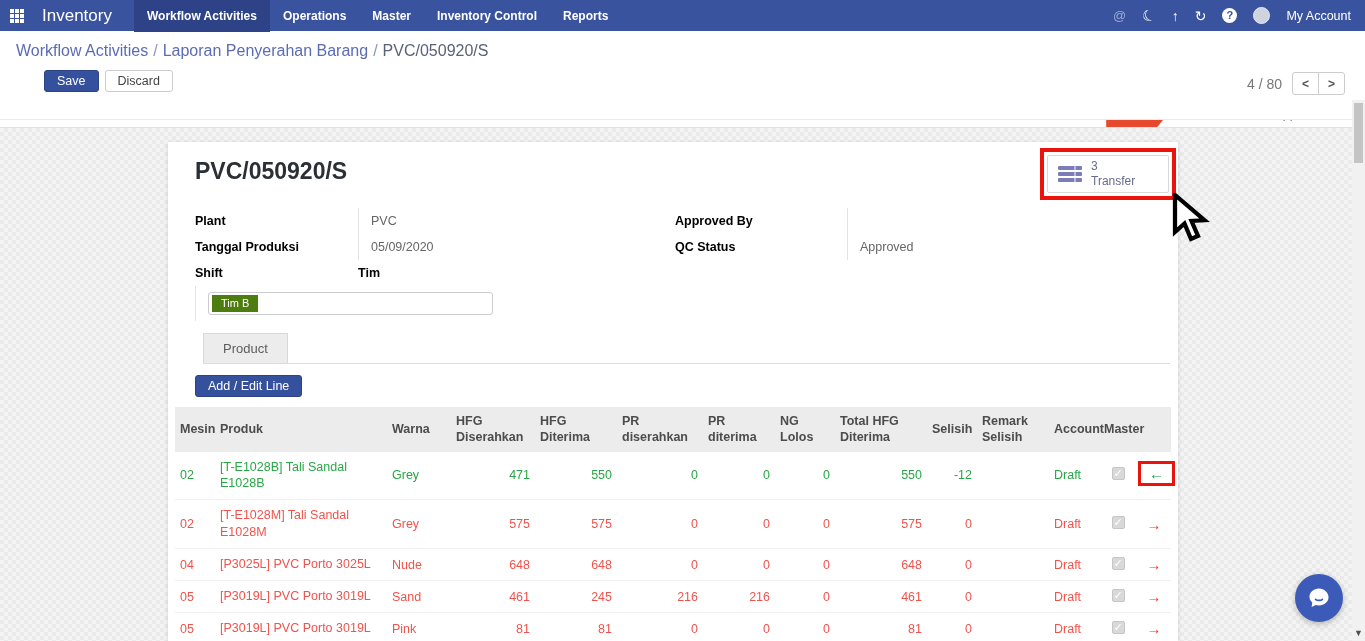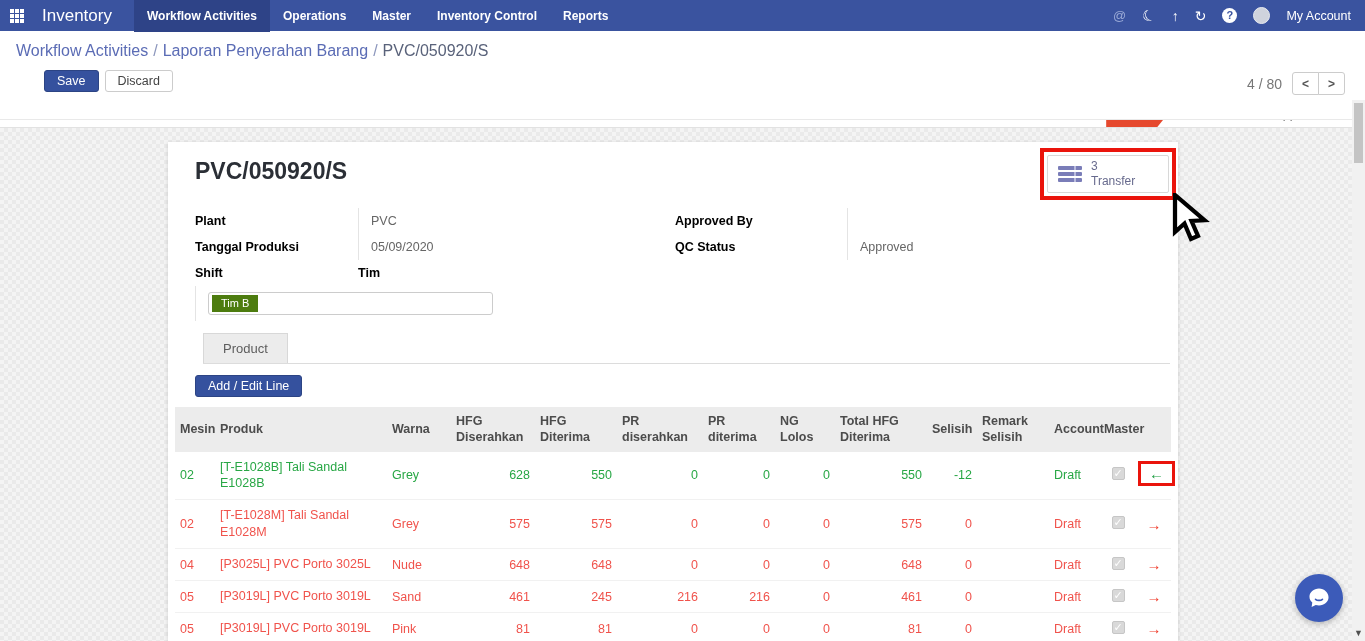--- a/index.html
+++ b/index.html
@@ -261,21 +261,21 @@
               <th>Account</th>
               <th>Master</th>
               <th></th>
             </tr>
           </thead>
         <tbody>
             <tr class="row-green">
               <td>02</td>
               <td class="c-produk">[T-E1028B] Tali Sandal E1028B</td>
               <td>Grey</td>
-              <td class="c-num">628</td>
+              <td class="c-num">471</td>
               <td class="c-num">550</td>
               <td class="c-num">0</td>
               <td class="c-num">0</td>
               <td class="c-num">0</td>
               <td class="c-num">550</td>
               <td class="c-num">-12</td>
               <td></td>
               <td>Draft</td>
               <td class="c-center"><span class="checkbox"></span></td>
               <td class="c-center"><span class="annotation-inline"><span class="arrow arrow-left">←</span></span></td>

